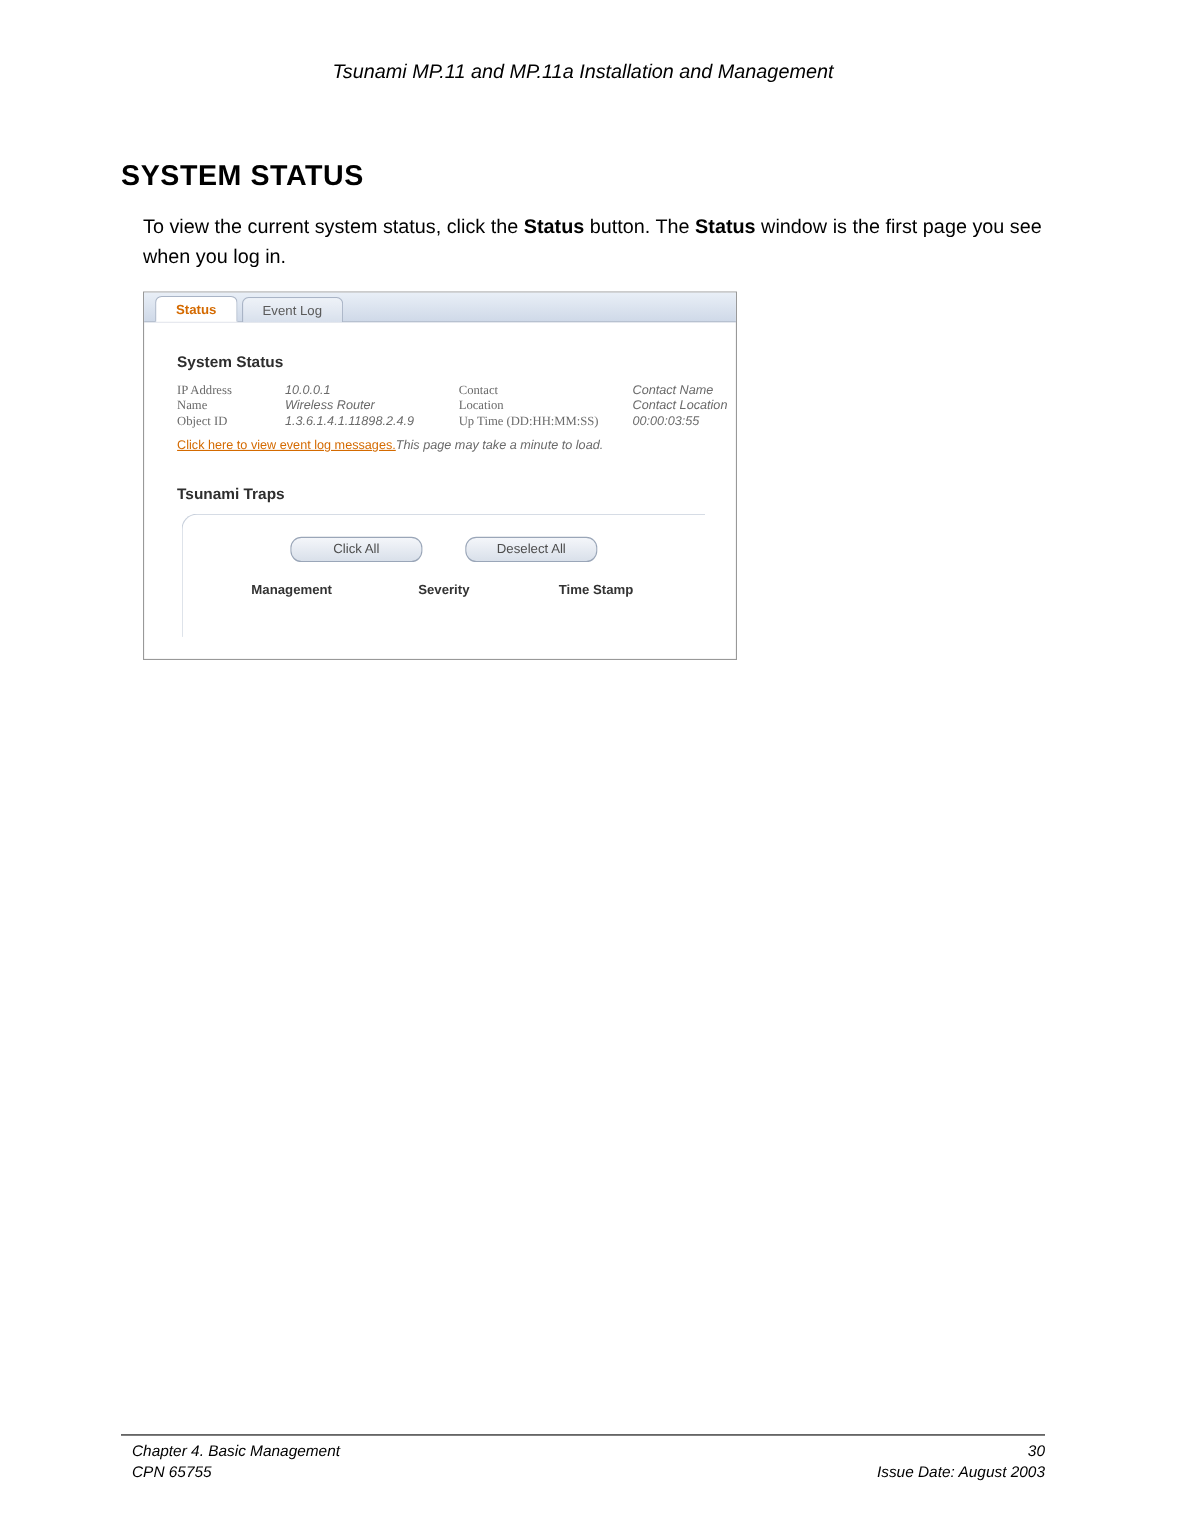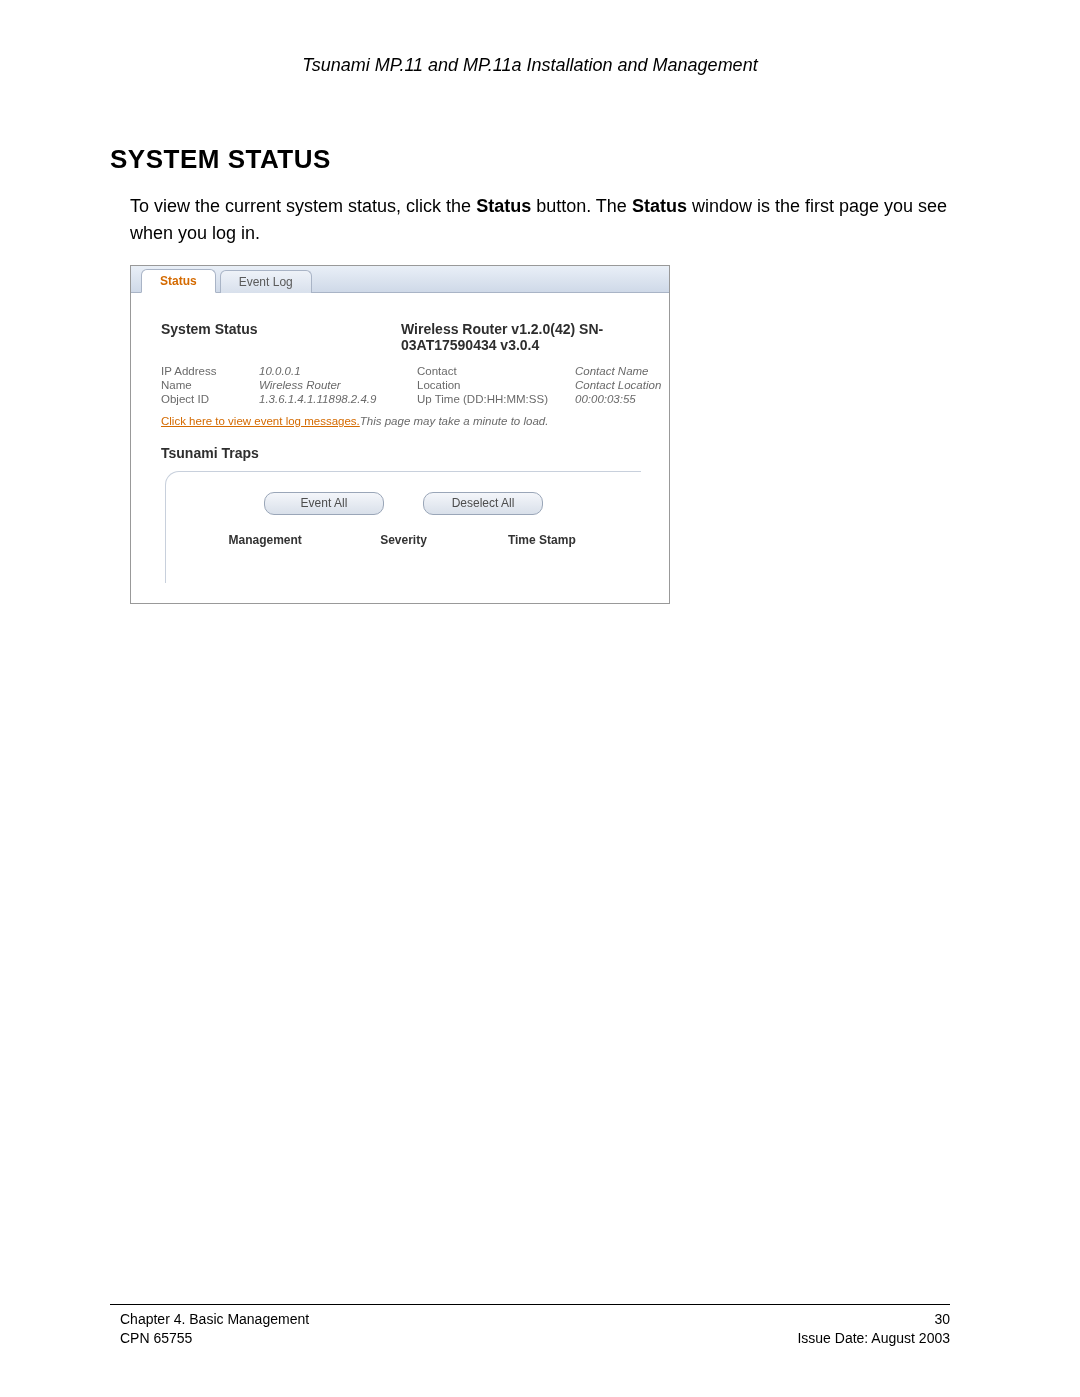--- a/index.html
+++ b/index.html
@@ -103,26 +103,26 @@
 
   .info-grid {
     display: grid;
     grid-template-columns: 90px 150px 150px 120px;
     column-gap: 8px;
     row-gap: 2px;
     font-size: 11.5px;
     color: #6a6a6a;
     margin-bottom: 10px;
   }
-  .info-grid .lbl { color: #6a6a6a; }
+  .info-grid .lbl { color: #6a6a6a; font-family: Liberation Serif, serif; }
   .info-grid .val { font-style: italic; color: #6a6a6a; }
 
   .event-link-line {
     font-size: 11.5px;
-    margin-bottom: 18px;
+    margin-bottom: 30px;
   }
   .event-link {
     color: #d46a00;
     text-decoration: underline;
   }
   .event-link-note {
     font-style: italic;
     color: #6a6a6a;
   }
 
@@ -176,20 +176,21 @@
     right: 110px;
     bottom: 92px;
     border-top: 1px solid #000;
   }
   .footer {
     position: absolute;
     left: 120px;
     right: 110px;
     bottom: 48px;
     font-size: 14px;
+    font-style: italic;
     color: #000;
     display: flex;
     justify-content: space-between;
   }
   .footer .col { line-height: 1.4; }
   .footer .right { text-align: right; }
 </style>
 </head>
 <body>
 
@@ -206,21 +207,20 @@
   <div class="shot">
     <div class="tabbar">
       <div class="tab active">Status</div>
       <div class="tab">Event Log</div>
     </div>
 
     <div class="shot-inner">
 
       <div class="status-header">
         <div class="status-title">System Status</div>
-        <div class="status-version">Wireless Router v1.2.0(42) SN-03AT17590434 v3.0.4</div>
       </div>
 
       <div class="info-grid">
         <div class="lbl">IP Address</div>
         <div class="val">10.0.0.1</div>
         <div class="lbl">Contact</div>
         <div class="val">Contact Name</div>
 
         <div class="lbl">Name</div>
         <div class="val">Wireless Router</div>
@@ -234,21 +234,21 @@
       </div>
 
       <div class="event-link-line">
         <span class="event-link">Click here to view event log messages.</span><span class="event-link-note">This page may take a minute to load.</span>
       </div>
 
       <div class="traps-title">Tsunami Traps</div>
 
       <div class="traps-panel">
         <div class="btn-row">
-          <span class="btn">Event All</span>
+          <span class="btn">Click All</span>
           <span class="btn">Deselect All</span>
         </div>
         <div class="traps-headers">
           <div>Management</div>
           <div>Severity</div>
           <div>Time Stamp</div>
         </div>
       </div>
 
     </div>

